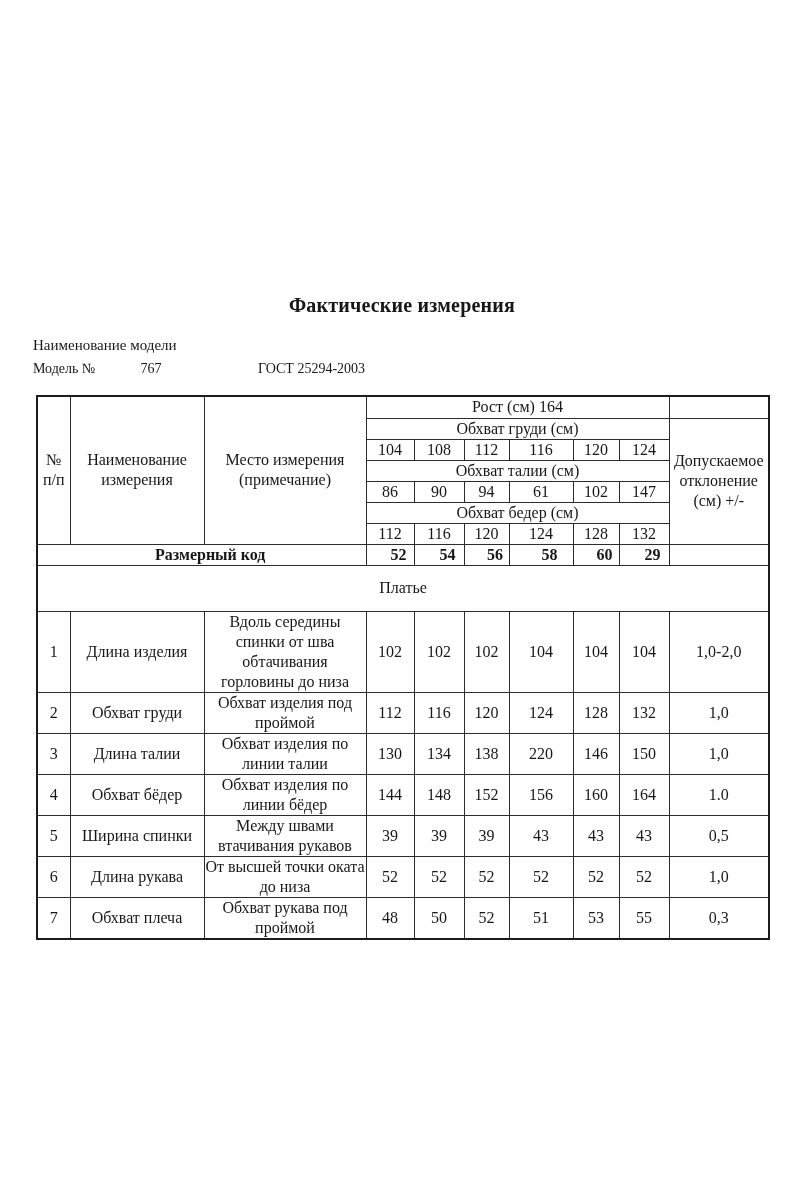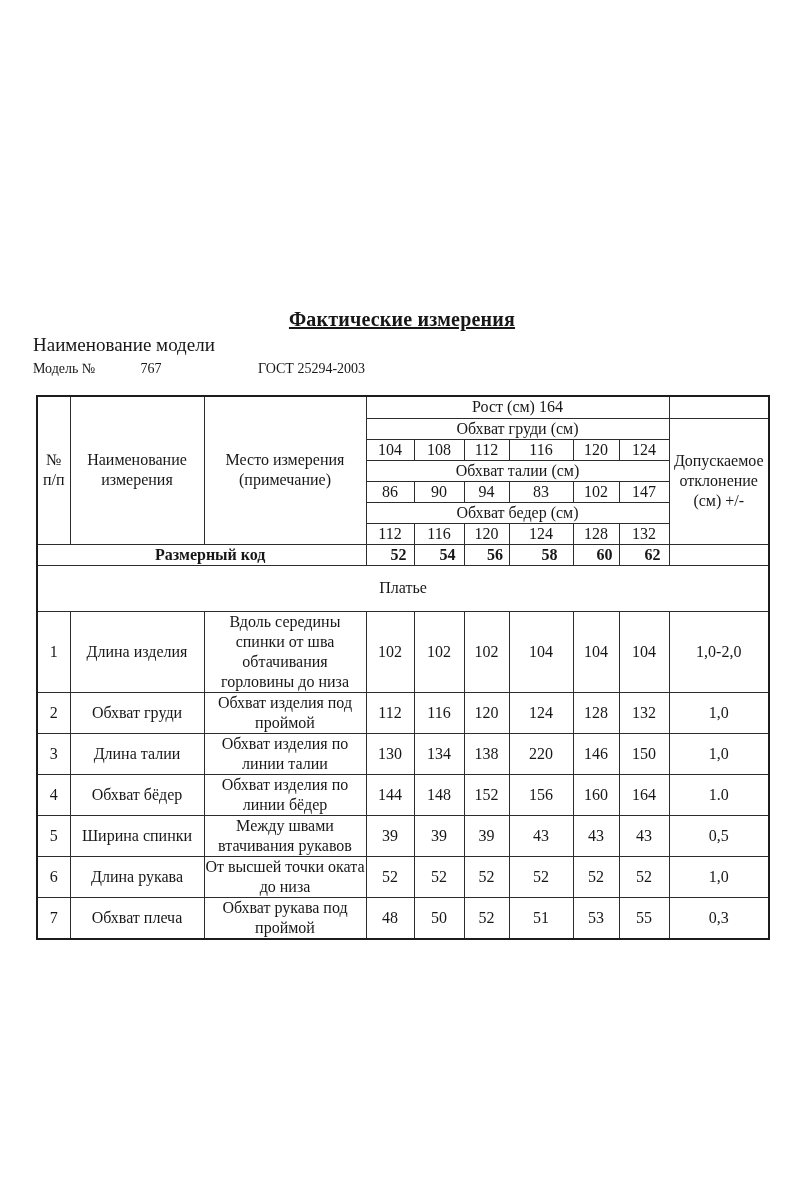--- a/index.html
+++ b/index.html
@@ -5,26 +5,25 @@
   html,body { margin:0; padding:0; }
   body {
     width:800px; height:1200px; background:#ffffff;
     font-family:"Liberation Serif","DejaVu Serif",serif;
     color:#171717;
     -webkit-font-smoothing:antialiased;
   }
   .page { position:relative; width:800px; height:1200px; background:#fff; overflow:hidden; }
 
   .doc-title {
-    position:absolute; left:36px; top:306px; width:732px;
+    position:absolute; left:36px; top:292px; width:732px;
     text-align:center; font-weight:bold; font-size:20px; line-height:26px;
     letter-spacing:0.2px;
-    text-decoration:underline;
-  }
-  .model-name-label { position:absolute; left:33px; top:334px; font-size:19px; line-height:22px; }
+  }
+  .model-name-label { position:absolute; left:33px; top:334px; font-size:15px; line-height:22px; }
   .model-line { position:absolute; left:33px; top:358px; width:560px; height:28px; font-size:14px; line-height:22px; }
   .model-no-label { position:absolute; left:0; top:0; }
   .model-no-value {
     position:absolute; left:90px; top:0; width:56px; text-align:center;
     border-bottom:1.5px solid #222; padding-bottom:15px;
   }
   .gost { position:absolute; left:225px; top:0; }
 
   table.meas {
     position:absolute; left:36px; top:395px; width:732px;
@@ -105,21 +104,21 @@
         <td>120</td>
         <td>124</td>
       </tr>
       <tr style="height:20px">
         <td colspan="6">Обхват талии (см)</td>
       </tr>
       <tr style="height:21px">
         <td>86</td>
         <td>90</td>
         <td>94</td>
-        <td>83</td>
+        <td>61</td>
         <td>102</td>
         <td>147</td>
       </tr>
       <tr style="height:20px">
         <td colspan="6">Обхват бедер (см)</td>
       </tr>
       <tr style="height:19px">
         <td>112</td>
         <td>116</td>
         <td>120</td>
@@ -127,21 +126,21 @@
         <td>128</td>
         <td>132</td>
       </tr>
       <tr style="height:20px" class="bold-row">
         <td colspan="3">Размерный код</td>
         <td>52</td>
         <td>54</td>
         <td>56</td>
         <td>58</td>
         <td>60</td>
-        <td>62</td>
+        <td>29</td>
         <td></td>
       </tr>
       <tr style="height:46px">
         <td colspan="10" class="section-cell">Платье</td>
       </tr>
 
       <tr style="height:63px">
         <td class="num-cell">1</td>
         <td class="name-cell">Длина изделия</td>
         <td class="place-cell">Вдоль середины спинки от шва обтачивания горловины до низа</td>

